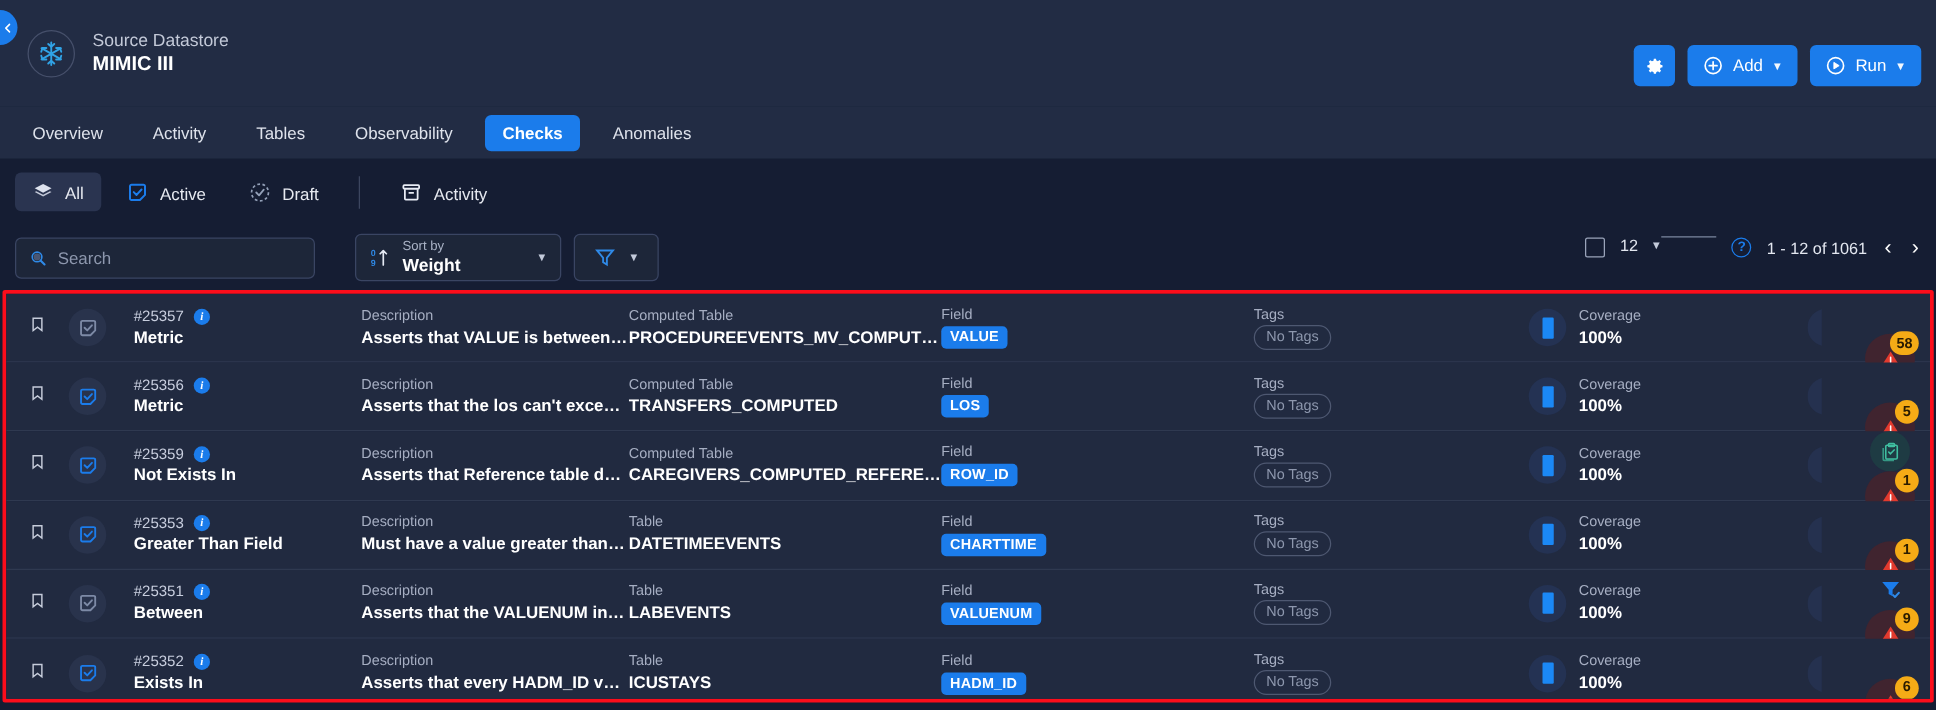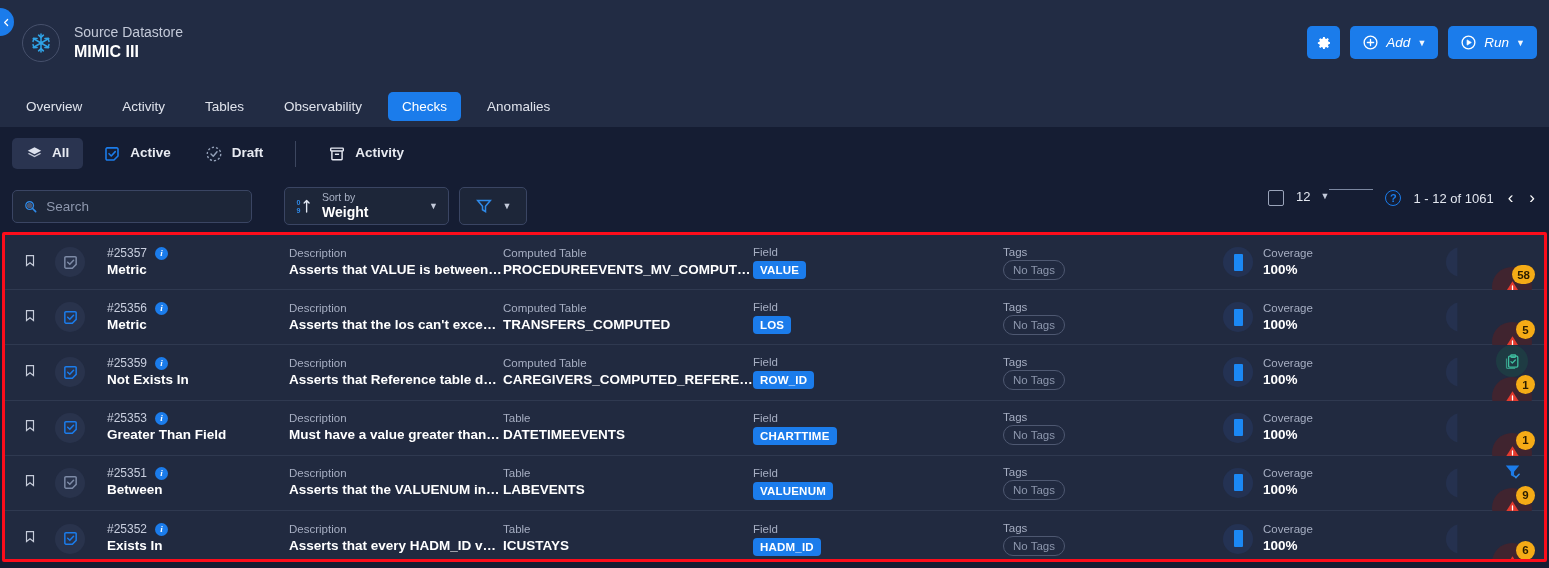--- a/index.html
+++ b/index.html
@@ -37,22 +37,22 @@
     border-radius: 50%;
     border: 1px solid #46506b;
     display: flex; align-items: center; justify-content: center;
     margin-left: 10px; margin-right: 14px;
     flex: none;
   }
   .ds-text .label { font-size: 14px; color: #c3c9d8; line-height: 17px; }
   .ds-text .name { font-size: 16px; font-weight: bold; color: #ffffff; line-height: 21px; }
 
   .header-actions {
-    position: absolute; right: 12px; top: 26px;
-    display: flex; gap: 10px; align-items: center; font-style: italic;
+    position: absolute; right: 12px; top: 36px;
+    display: flex; gap: 10px; align-items: center;
   }
   .btn-blue {
     background: #1b7ceb; border: none; border-radius: 5px;
     color: #fff; height: 33px; display: flex; align-items: center;
     gap: 7px; padding: 0 12px; font-size: 13.5px; cursor: pointer;
     font-family: "Liberation Sans", sans-serif;
   }
   .btn-square { width: 33px; padding: 0; justify-content: center; }
   .caret { font-size: 9px; opacity: .95; }
 
@@ -61,32 +61,32 @@
     background: #222c44;
     display: flex; align-items: center;
     padding: 0 12px; gap: 12px;
     height: 42px;
   }
   .nav-tab {
     font-size: 13.5px; color: #dfe3ec;
     padding: 7px 14px; border-radius: 5px; cursor: pointer;
     white-space: nowrap;
   }
-  .nav-tab.active { background: #1b7ceb; color: #fff; font-weight: normal; }
+  .nav-tab.active { background: #1b7ceb; color: #fff; font-weight: bold; }
 
   
   .filter-row {
     height: 53px; display: flex; align-items: center;
     padding: 0 12px; gap: 6px;
     background: #151d33;
   }
   .fbtn {
-    display: flex; align-items: flex-start; gap: 9px;
+    display: flex; align-items: flex-end; gap: 9px;
     padding: 7px 14px; border-radius: 5px; cursor: pointer;
-    font-size: 13.5px; color: #e7eaf1; font-weight: bold;
+    font-size: 13.5px; color: #e7eaf1; font-weight: normal;
   }
   .fbtn.active { background: #2a3450; }
   .fsep { width: 1px; height: 26px; background: #3c465f; margin: 0 12px; }
 
   
   .search-row {
     height: 52px; display: flex; align-items: center;
     padding: 0 12px; gap: 10px; background: #151d33;
     position: relative;
   }

